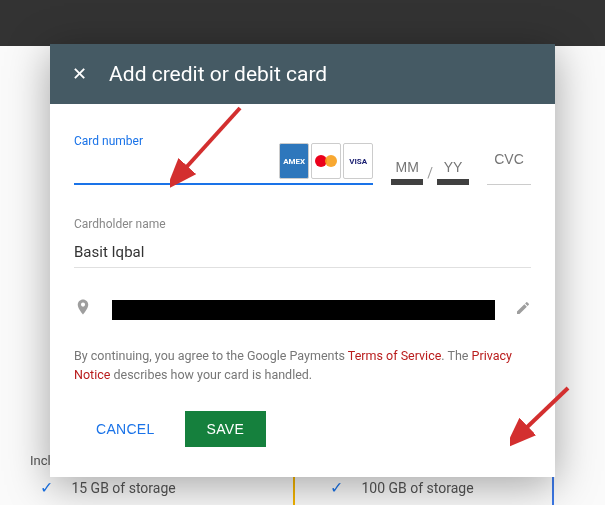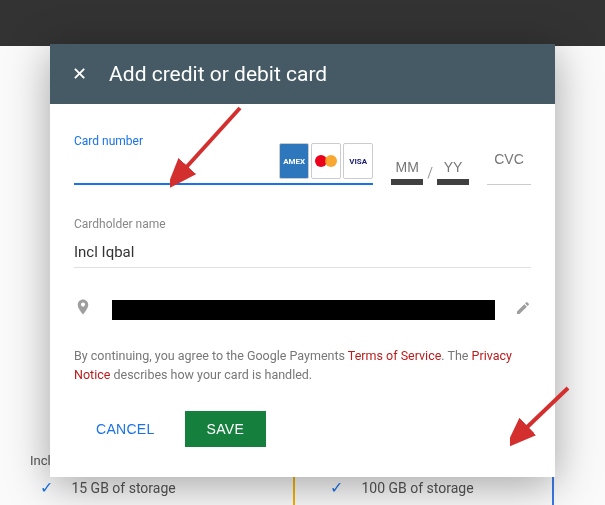--- a/index.html
+++ b/index.html
@@ -290,21 +290,21 @@
       <div class="exp-wrap">
         <input class="small-input" placeholder="MM" style="">
         <span class="slash">/</span>
         <input class="small-input" placeholder="YY" style="">
       </div>
       <input class="cvc-input" placeholder="CVC" style="">
     </div>
 
     <div class="field" style="margin-top:32px;">
       <label class="field-label">Cardholder name</label>
-      <div class="name-value">Incl Iqbal</div>
+      <div class="name-value">Basit Iqbal</div>
     </div>
 
     <div class="address-row">
       <span class="pin-icon">
         <svg width="18" height="22" viewBox="0 0 24 24" fill="#9e9e9e">
             <path d="M12 2C8.13 2 5 5.13 5 9c0 5.25 7 13 7 13s7-7.75 7-13c0-3.87-3.13-7-7-7zm0 9.5A2.5 2.5 0 1 1 12 6a2.5 2.5 0 0 1 0 5.5z"></path>
           </svg>
       </span>
       <div class="address-redacted"></div>
       <span class="edit-icon">

